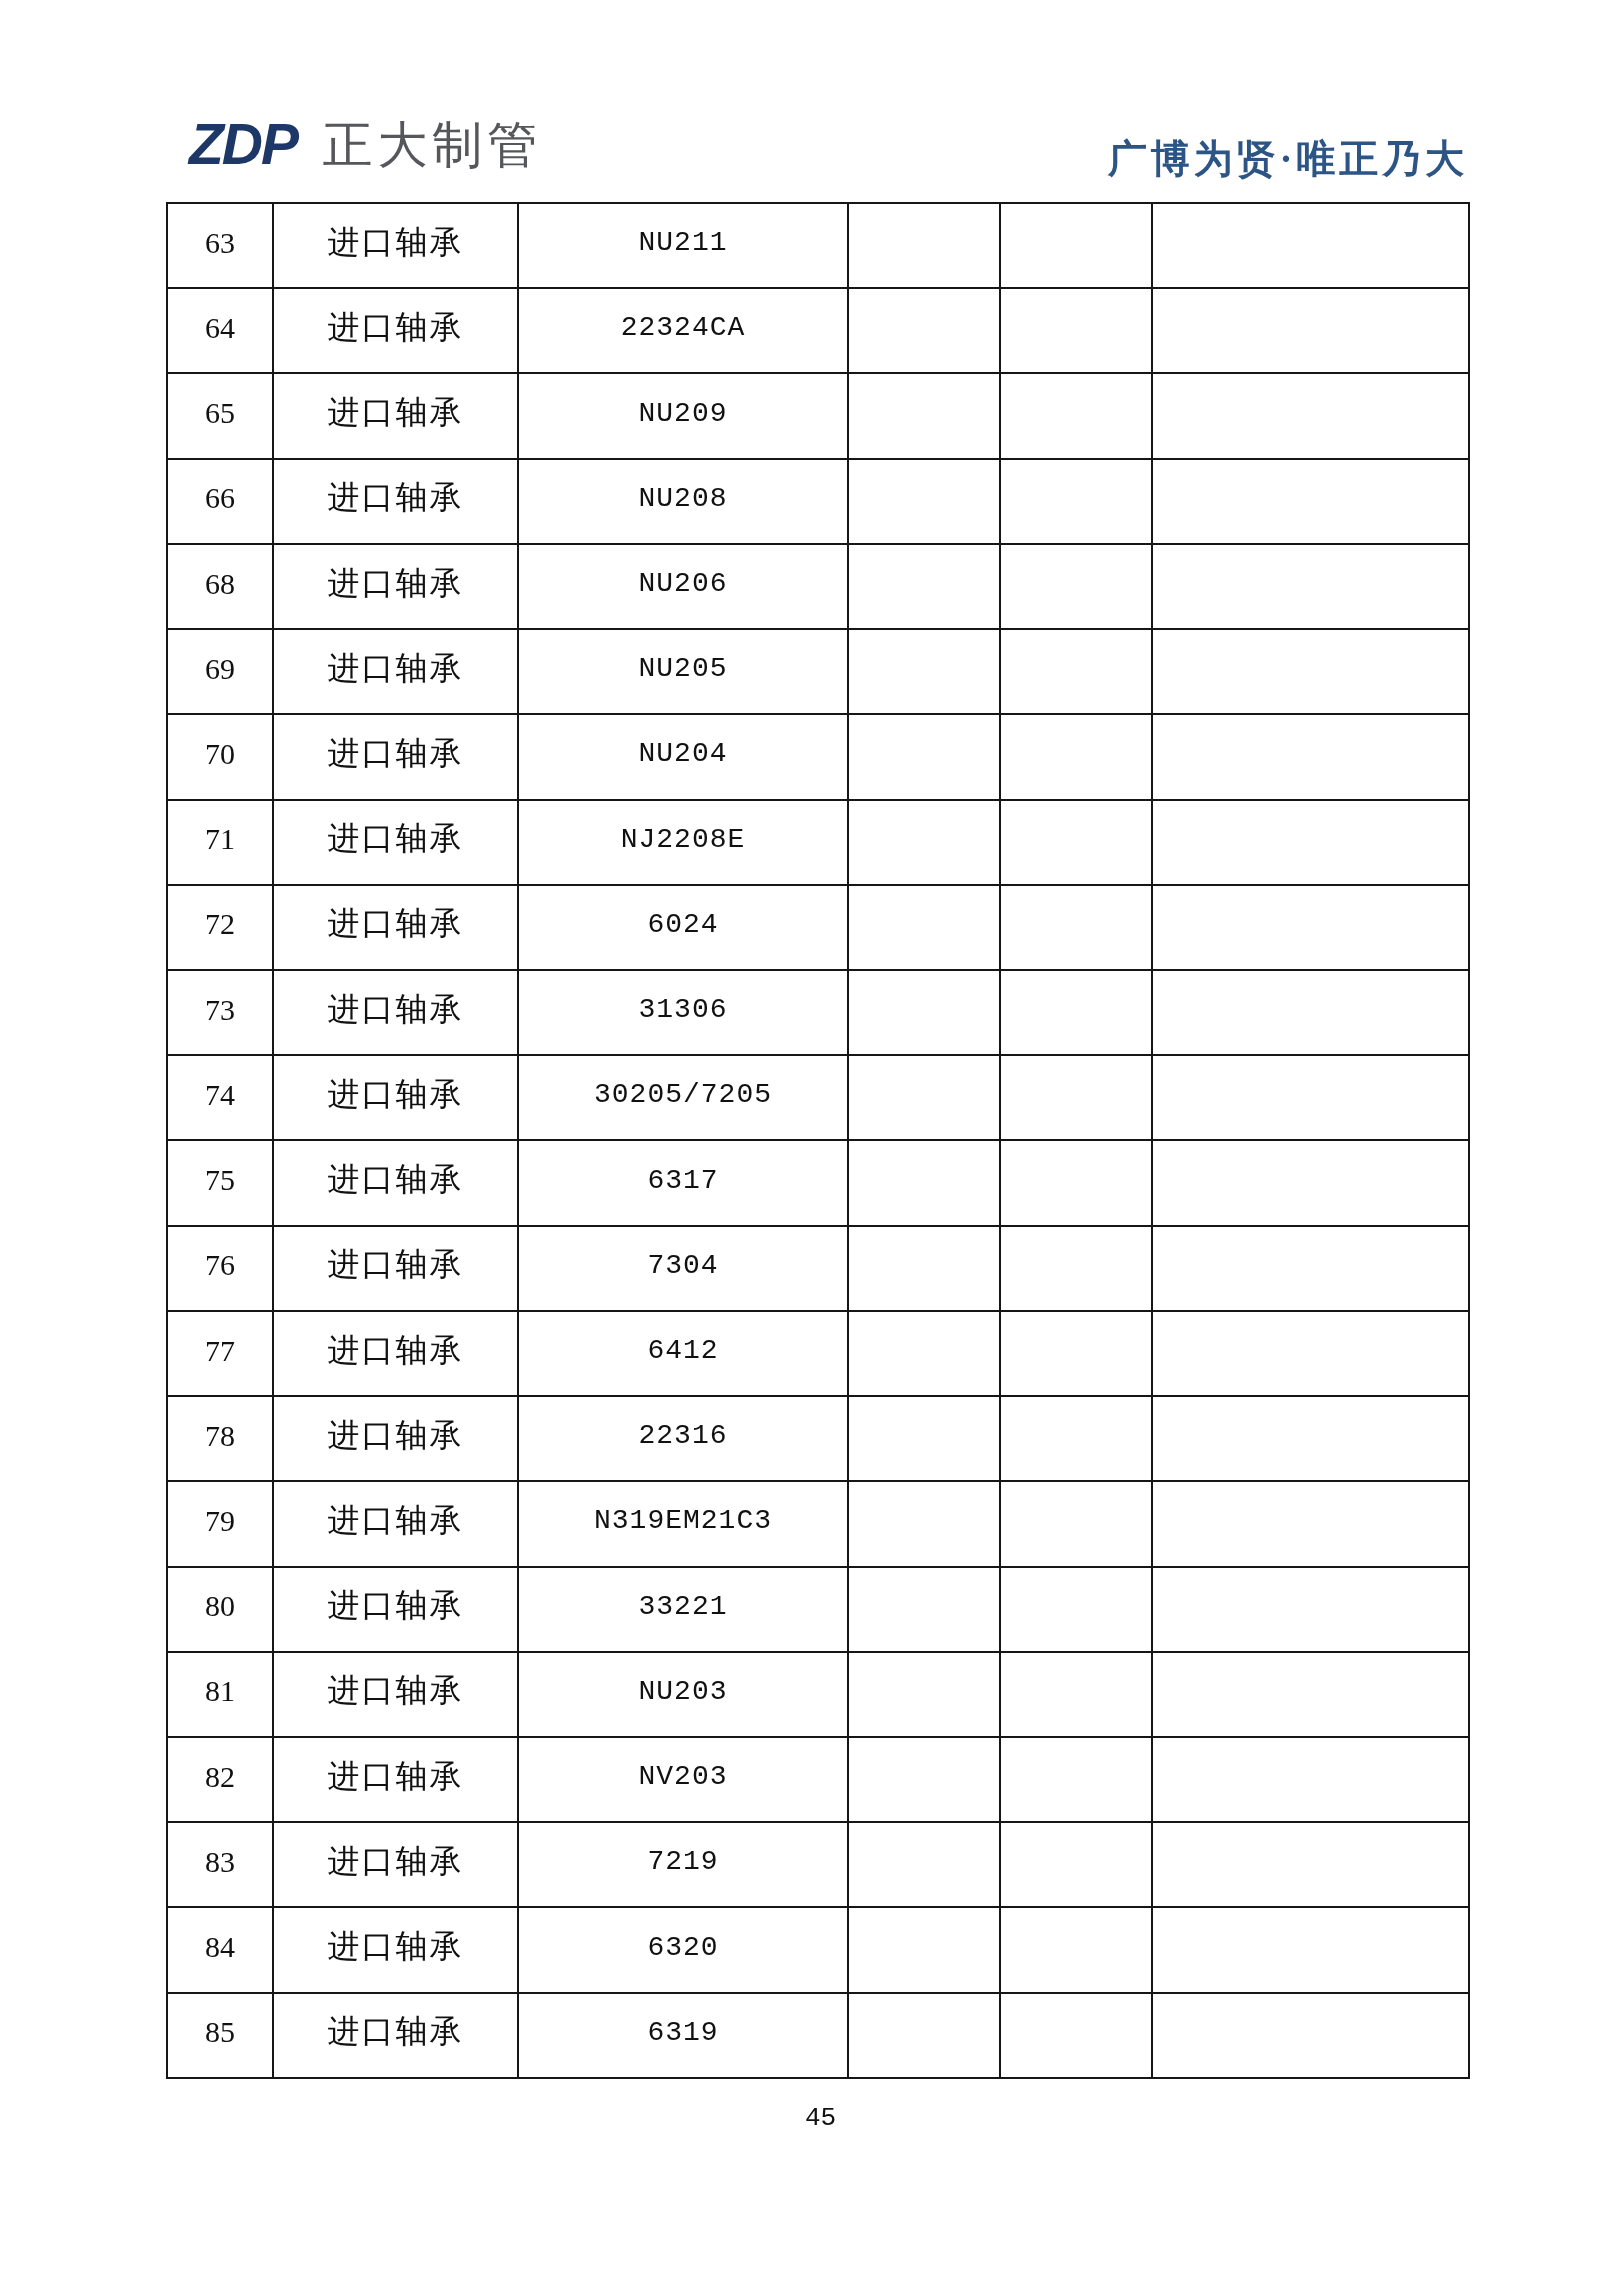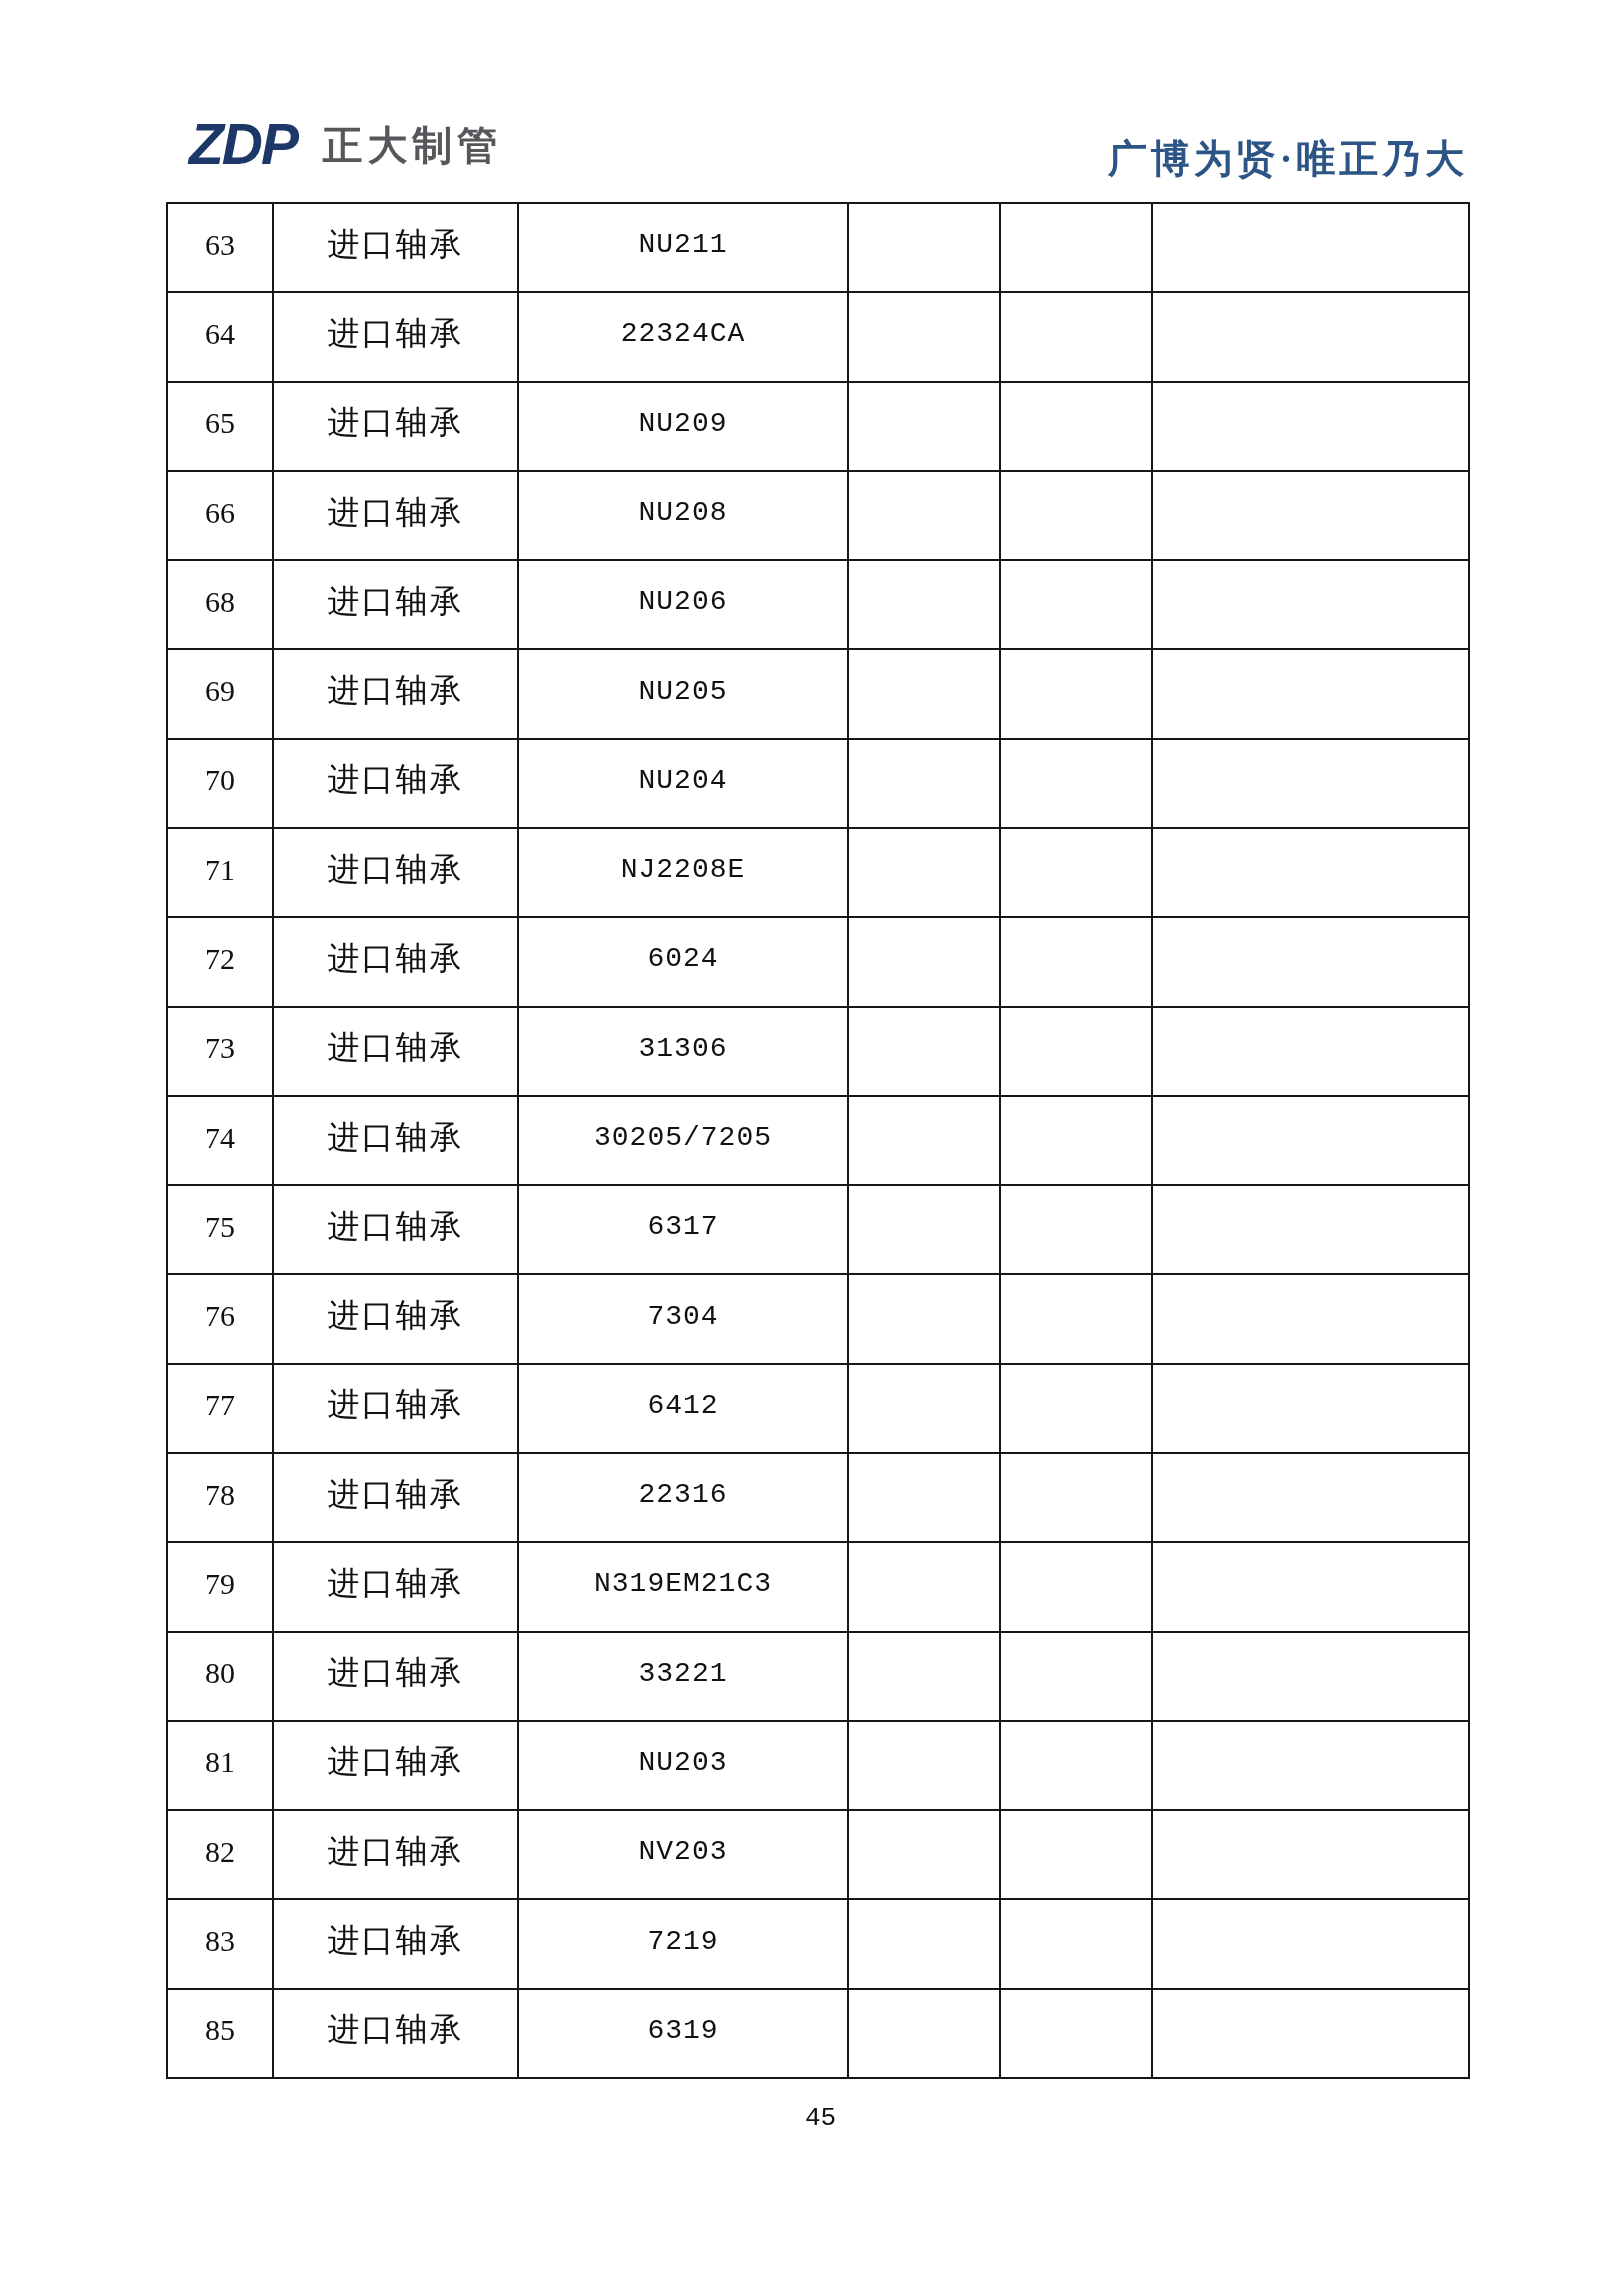--- a/index.html
+++ b/index.html
@@ -30,22 +30,22 @@
     font-weight: bold;
     font-style: italic;
     font-size: 57px;
     line-height: 1;
     letter-spacing: -2px;
     color: #1d3766;
   }
   .logo-cn {
     margin-left: 25.5px;
     font-family: "Liberation Sans", sans-serif;
-    font-weight: bold;
-    font-size: 40px;
+    font-weight: normal;
+    font-size: 50px;
     line-height: 1;
     letter-spacing: 4.9px;
     color: #56575b;
   }
   .header-slogan {
     position: absolute;
     top: 139px;
     right: 141px;
     font-family: "Liberation Serif", serif;
     font-weight: bold;
@@ -288,20 +288,28 @@
   </tr>
         <tr>
     <td class="c-no">83</td>
     <td class="c-cat">进口轴承</td>
     <td class="c-model">7219</td>
     <td class="c-empty"></td>
     <td class="c-empty"></td>
     <td class="c-empty"></td>
   </tr>
         <tr>
+    <td class="c-no">84</td>
+    <td class="c-cat">进口轴承</td>
+    <td class="c-model">6320</td>
+    <td class="c-empty"></td>
+    <td class="c-empty"></td>
+    <td class="c-empty"></td>
+  </tr>
+        <tr>
     <td class="c-no">85</td>
     <td class="c-cat">进口轴承</td>
     <td class="c-model">6319</td>
     <td class="c-empty"></td>
     <td class="c-empty"></td>
     <td class="c-empty"></td>
   </tr>
       </tbody>
   </table>
 

